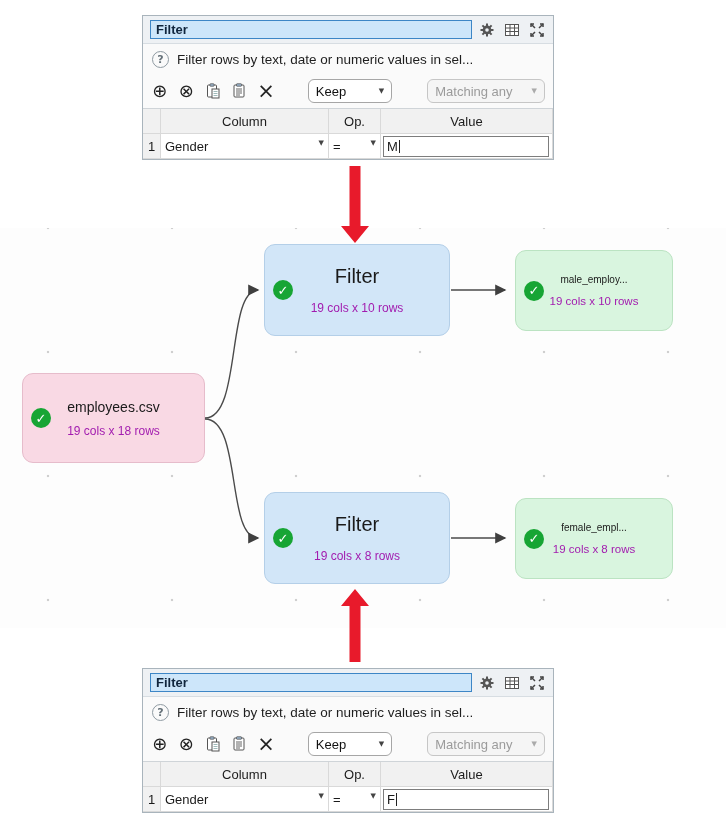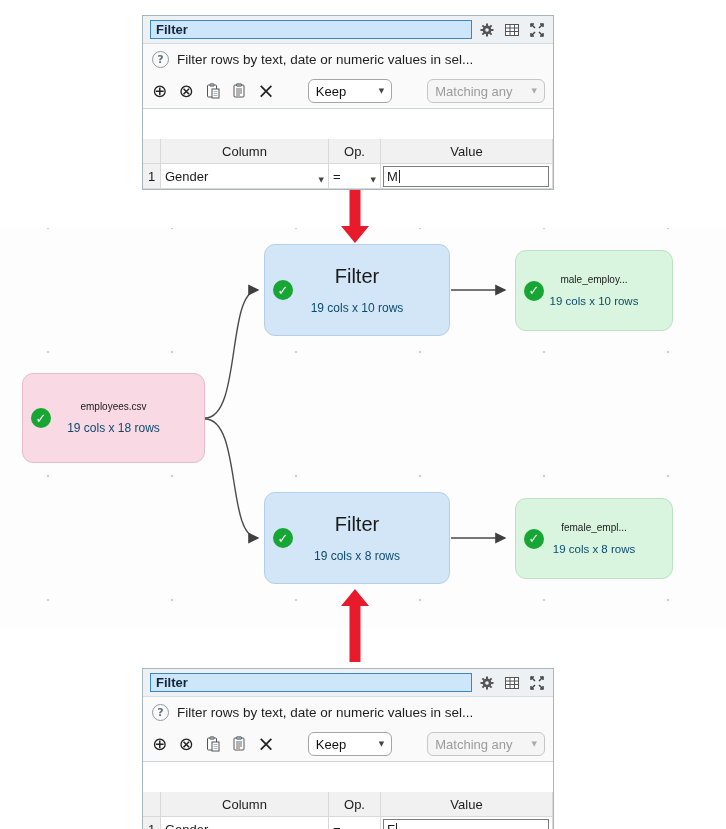--- a/index.html
+++ b/index.html
@@ -18,31 +18,31 @@
     background-image:radial-gradient(circle, #cfcfcf 1.3px, transparent 1.6px);
     background-size:124px 124px; background-position:-14px 62px;
     z-index:1;
   }
   .overlay { position:absolute; left:0; top:0; z-index:2; pointer-events:none; }
 
   .node {
     position:absolute; z-index:3; border-radius:11px; box-sizing:border-box;
     display:flex; flex-direction:column; align-items:center; justify-content:center;
   }
-  .node .meta { font-size:12px; color:#0c4a6e; }
+  .node .meta { font-size:12px; color:#a21caf; }
   .node .check {
     position:absolute; left:8px; top:50%; transform:translateY(-50%);
     width:20px; height:20px; border-radius:50%;
     background:#17a534; color:#fff; font-size:13px; font-weight:bold;
     display:flex; align-items:center; justify-content:center;
     font-family:"DejaVu Sans", sans-serif;
   }
   .node-source { left:22px; top:373px; width:183px; height:90px;
     background:#f9d9e4; border:1px solid #e6bccb; }
-  .node-source .label { font-size:10px; margin-bottom:9px; }
+  .node-source .label { font-size:14px; margin-bottom:9px; }
   .node-filter-top    { left:264px; top:244px; width:186px; height:92px;
     background:#d2e6f8; border:1px solid #b4cfe8; }
   .node-filter-bottom { left:264px; top:492px; width:186px; height:92px;
     background:#d2e6f8; border:1px solid #b4cfe8; }
   .node-filter-top .label, .node-filter-bottom .label { font-size:20px; margin-bottom:13px; }
   .node-output { background:#d9f5df; border:1px solid #bbe3c2; }
   .node-male   { left:515px; top:250px; width:158px; height:81px; }
   .node-female { left:515px; top:498px; width:158px; height:81px; }
   .node-output .label { font-size:10px; margin-bottom:10px; }
   .node-output .meta  { font-size:11.5px; }
@@ -99,23 +99,23 @@
   .combo-matching { width:132px; margin-left:26px; color:#9b9b9b; background:#f5f5f5; border-color:#c6c6c6; }
   .combo-matching .arr { color:#aaa; }
 
   .ftable { background:#fff; border-top:1px solid #cfd4d8; }
   .trow { display:grid; grid-template-columns:18px 168px 52px 172px; }
   .cell {
     height:25px; box-sizing:border-box; display:flex; align-items:center;
     border-right:1px solid #d9d9d9; border-bottom:1px solid #d9d9d9;
     font-size:13px; background:#fff; padding:0 4px;
   }
-  .cell.hdr { background:#f1f1f1; justify-content:center; color:#1c1c1c; padding:0;margin-top:30px; }
+  .cell.hdr { background:#f1f1f1; justify-content:center; color:#1c1c1c; padding:0; }
   .cell.numcell { background:#f1f1f1; justify-content:center; padding:0; }
-  .cellcombo { width:100%; display:flex; align-items:flex-end; }
+  .cellcombo { width:100%; display:flex; align-items:flex-start; }
   .cellcombo .arr { margin-left:auto; font-size:7px; color:#444; }
   .value-box {
     flex:1; height:21px; box-sizing:border-box; margin:0 -1px 0 -2px;
     border:1px solid #7d7d7d; background:#fff;
     display:flex; align-items:center; padding:0 3px;
   }
   .caret { display:inline-block; width:1px; height:13px; background:#222; margin-left:1px; }
 </style>
 </head>
 <body>

